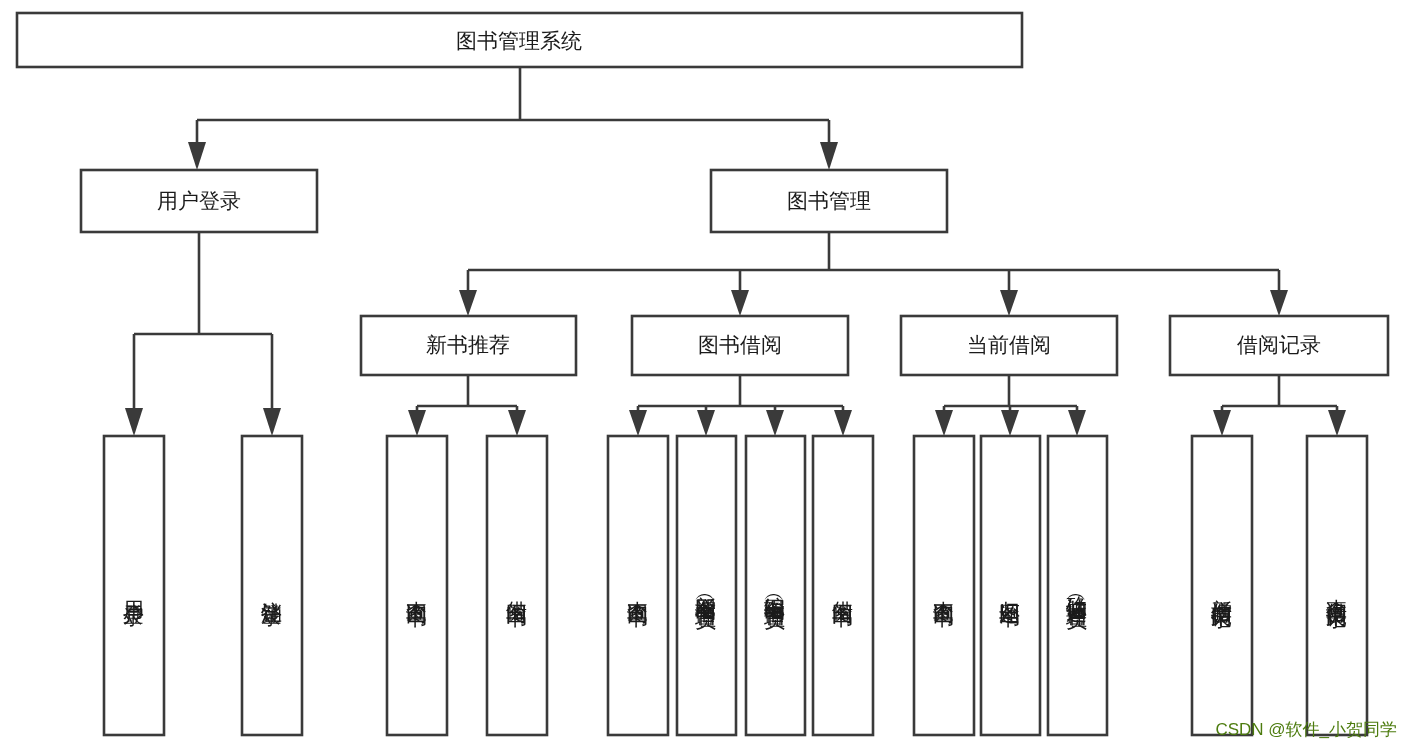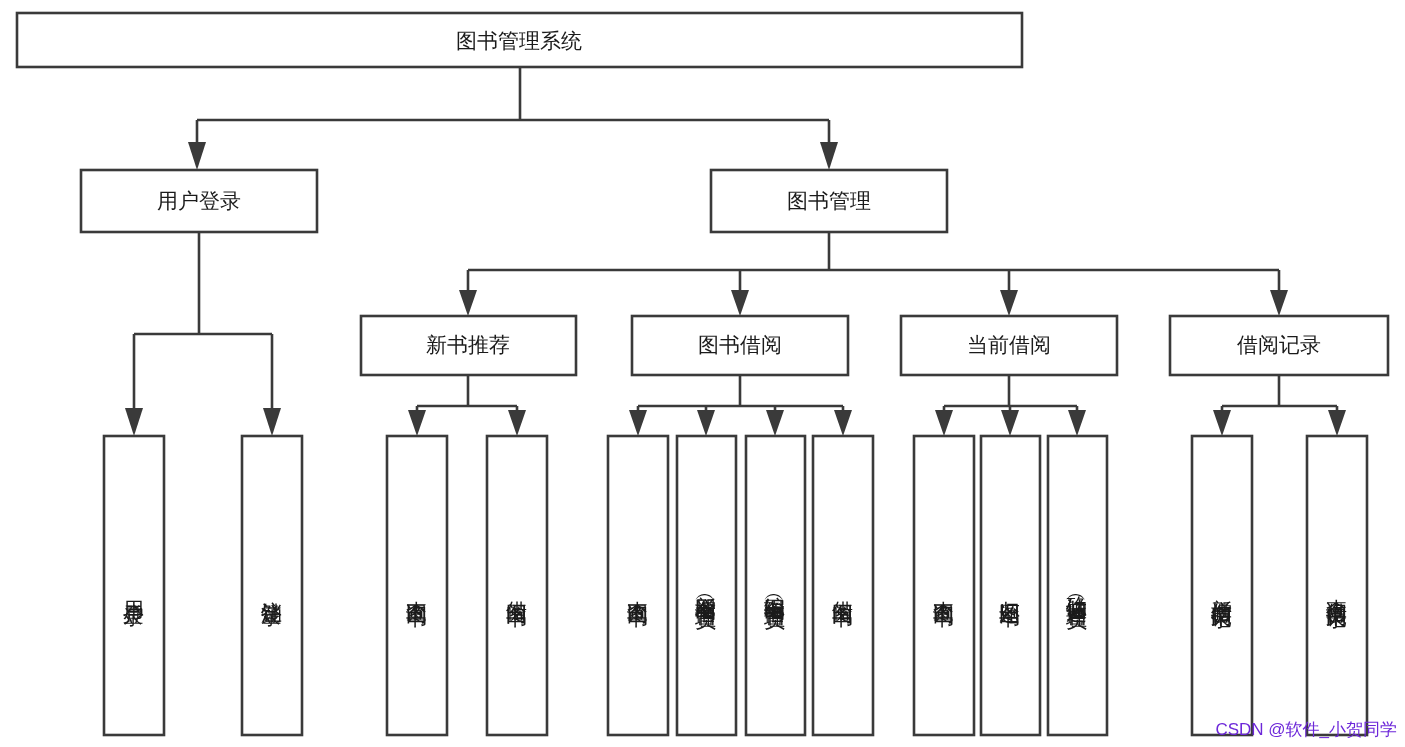--- a/index.html
+++ b/index.html
@@ -53,21 +53,21 @@
     font-size: 21px;
     writing-mode: vertical-rl;
     text-orientation: upright;
     letter-spacing: 2px;
     text-anchor: middle;
   }
   .watermark {
     position: absolute;
     right: 8px;
     bottom: 6px;
-    color: #6d28d9;
+    color: #4d7c0f;
     font-size: 17px;
     font-family: "Liberation Sans", "DejaVu Sans", sans-serif;
     white-space: nowrap;
     user-select: none;
   }
 </style>
 </head>
 <body>
 
 <div id="diagram-root">

